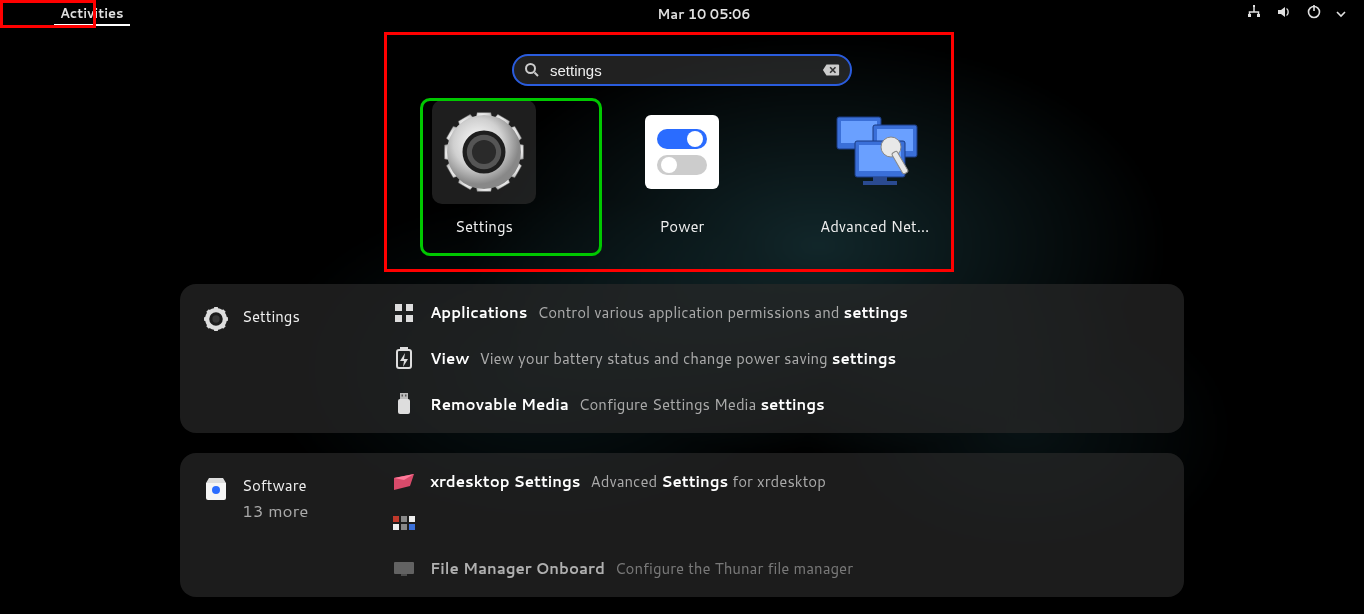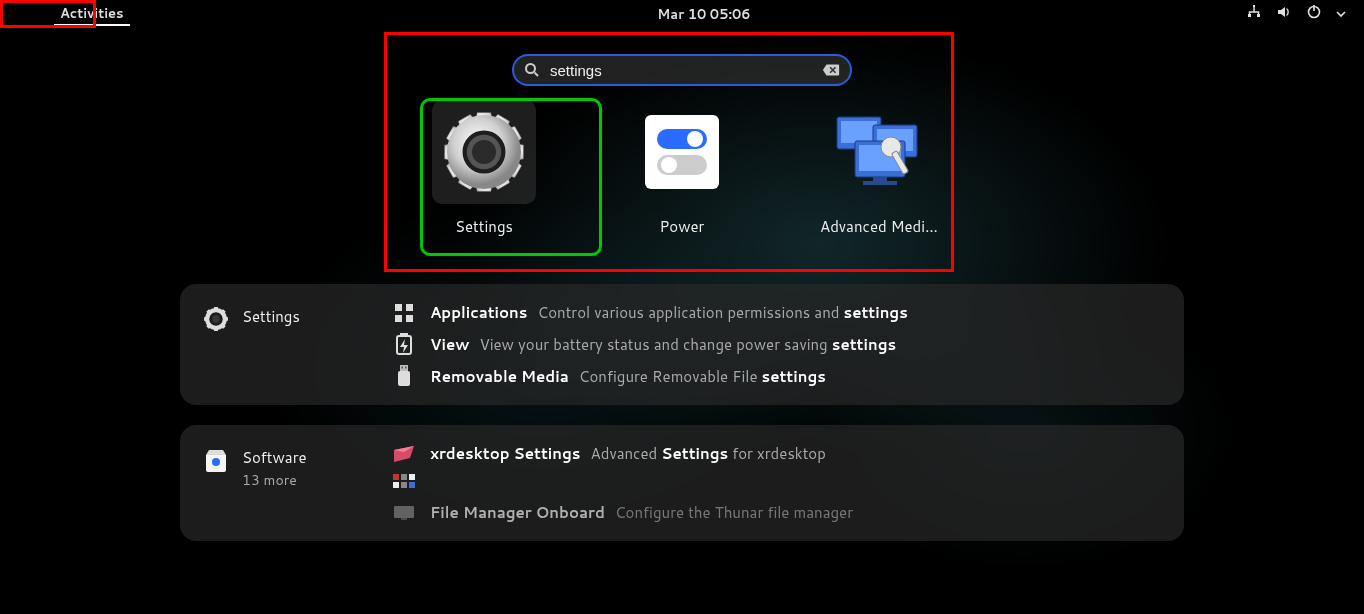--- a/index.html
+++ b/index.html
@@ -192,29 +192,29 @@
     width: 28px;
     display: flex;
     align-items: flex-start;
     justify-content: center;
   }
   .panel-aside .aside-text .aside-title {
     font-size: 15px;
     color: #eee;
   }
   .panel-aside .aside-text .aside-sub {
-    font-size: 14px;
+    font-size: 17px;
     color: #aaa;
     margin-top: 2px;
   }
   .panel-body {
     flex: 1 1 auto;
     display: flex;
     flex-direction: column;
-    gap: 10px;
+    gap: 24px;
   }
   .result-row {
     display: flex;
     align-items: center;
     gap: 14px;
     cursor: pointer;
   }
   .row-iconbox {
     width: 24px;
     display: flex;
@@ -348,21 +348,21 @@
           <rect x="26" y="34" width="42" height="26" fill="#6aa0ff"></rect>
           <rect x="40" y="66" width="14" height="4" fill="#2a4a90"></rect>
           <rect x="30" y="70" width="34" height="4" fill="#2a4a90"></rect>
         </g>
         <g transform="translate(58,36)">
           <circle cx="0" cy="0" r="10" fill="#e8e8e8" stroke="#888"></circle>
           <rect x="-3" y="6" width="6" height="24" rx="2" fill="#e8e8e8" stroke="#888" transform="rotate(-30)"></rect>
         </g>
       </svg>
     </div>
-    <div class="app-label">Advanced Media…</div>
+    <div class="app-label">Advanced Netw…</div>
   </div>
 </div>
 
 <div class="red-highlight"></div>
 <div class="green-highlight"></div>
 
 <div class="results">
 
   <div class="panel">
     <div class="panel-aside">
@@ -420,21 +420,21 @@
         <div class="row-iconbox">
           <svg width="16" height="22" viewBox="0 0 16 22">
             <rect x="4" y="0" width="8" height="6" fill="#bbb"></rect>
             <rect x="5.5" y="1.5" width="1.5" height="2" fill="#555"></rect>
               <rect x="9" y="1.5" width="1.5" height="2" fill="#555"></rect>
             <rect x="2" y="6" width="12" height="15" rx="2" fill="#ddd"></rect>
           </svg>
         </div>
         <div class="row-text">
           <span class="row-title">Removable Media</span>
-          <span class="row-desc"><span>Configure Removable File </span><span class="hl">settings</span><span></span></span>
+          <span class="row-desc"><span>Configure Settings Media </span><span class="hl">settings</span><span></span></span>
         </div>
       </div>
     </div>
   </div>
 
   <div class="panel">
     <div class="panel-aside">
       <div class="aside-iconbox">
         <svg width="26" height="26" viewBox="0 0 26 26">
           <path d="M3 8h20v15a2 2 0 0 1-2 2H5a2 2 0 0 1-2-2z" fill="#f5f5f5"></path>

